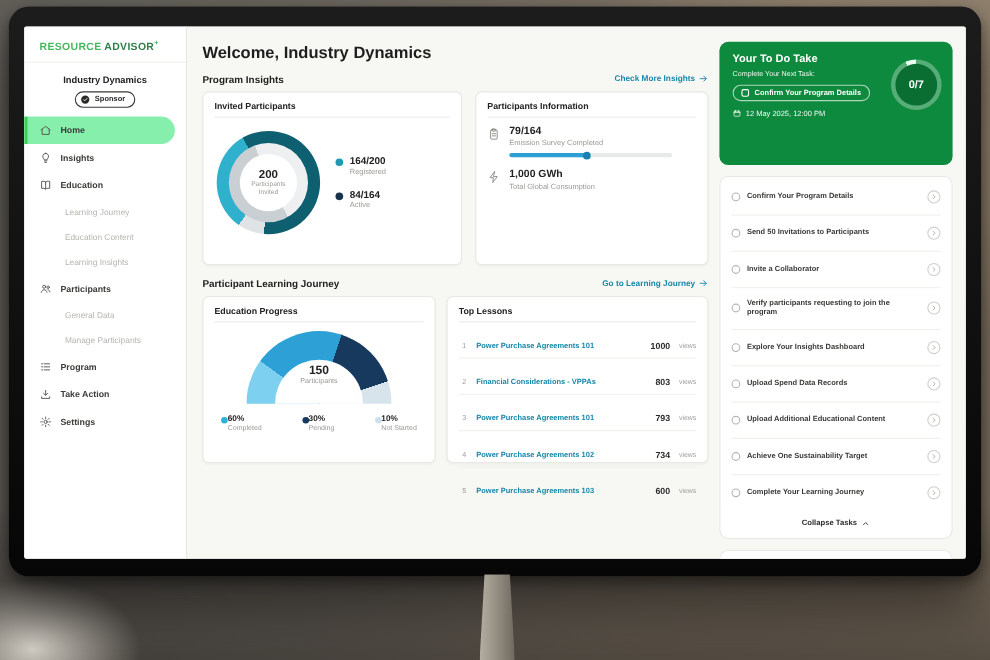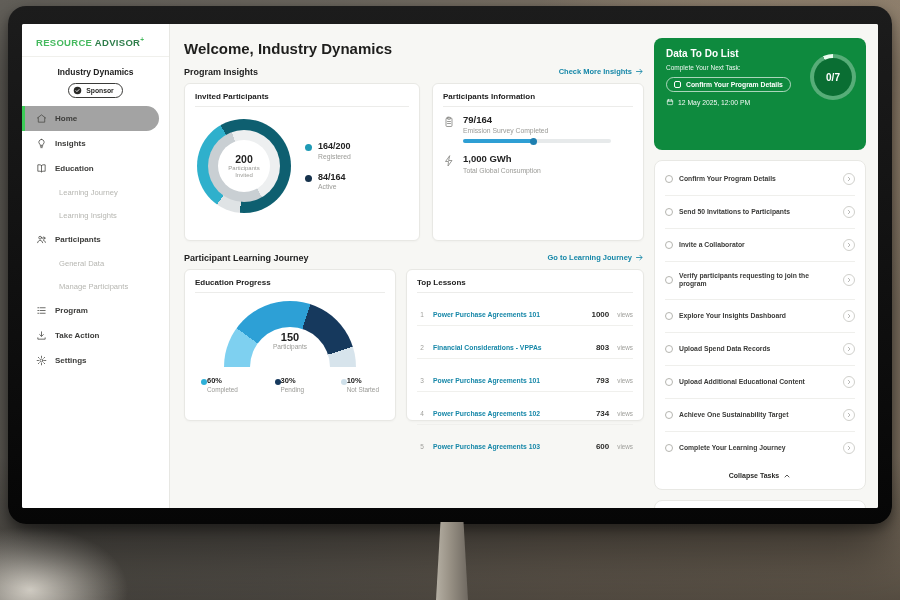--- a/index.html
+++ b/index.html
@@ -38,21 +38,21 @@
   .logo-b{ color:#2e7d4a; }
   .logo-b sup{ font-size:6.5px; color:#45b95e; }
   .org{ text-align:center; font-size:8.5px; font-weight:bold; color:#222; margin-top:10px; }
   .badge{ display:flex; width:fit-content; margin:6px auto 4px; align-items:center; gap:4px;
           border:1px solid #3a3a38; border-radius:9px; padding:2px 8px 2px 4px;
           font-size:6.8px; font-weight:600; color:#2a2a28;}
   .badge-ic{ width:9px; height:9px; }
   .nav{ margin-top:8px; }
   .nav-item{ display:flex; align-items:center; gap:8px; height:25px; padding-left:14px;
              margin-right:10px; font-size:8px; font-weight:600; color:#3c3c3a; cursor:default;}
-  .nav-item.active{ background:#a3a3a3; border-radius:0 13px 13px 0; box-shadow:inset 3px 0 0 #3dcd58; }
+  .nav-item.active{ background:#86efac; border-radius:0 13px 13px 0; box-shadow:inset 3px 0 0 #3dcd58; }
   .nav-item.sub{ padding-left:37px; height:23px; color:#b6b6b1; font-weight:500; font-size:7.6px; }
   .nico{ width:11px; height:11px; stroke:#4f4f4b; fill:none; stroke-width:1.8; stroke-linecap:round; stroke-linejoin:round; flex:none;}
   
   .main{ flex:1; background:#f7f7f4; padding:14px 12px 0 14px; display:flex; gap:10px; overflow:hidden; }
   .center-col{ flex:0 0 460px; width:460px; }
   .right-col{ flex:1; min-width:0; }
   h1{ font-size:15px; font-weight:700; color:#1e1e1c; margin:2px 0 10px; }
   .filters{ display:flex; align-items:center; gap:18px; margin-bottom:14px; }
   .f-label{ font-size:7.6px; color:#5c5c58; }
   .f-value{ display:flex; align-items:center; gap:4px; font-size:7.6px; font-weight:700; color:#222; cursor:pointer;}
@@ -186,20 +186,23 @@
           <svg class="nico" viewBox="0 0 24 24">
               <path d="M12 5.5C10.5 4 8 3.5 4 4v14c4-.5 6.5 0 8 1.5 1.5-1.5 4-2 8-1.5V4c-4-.5-6.5 0-8 1.5z"></path>
               <path d="M12 5.5V19"></path>
             </svg>
           <span>Education</span>
         </div>
         <div class="nav-item sub">
             <span>Learning Journey</span>
           </div>
         <div class="nav-item sub">
+            <span>Education Content</span>
+          </div>
+        <div class="nav-item sub">
             <span>Learning Insights</span>
           </div>
         <div class="nav-item">
           <svg class="nico" viewBox="0 0 24 24">
               <circle cx="9" cy="8" r="3"></circle>
               <path d="M3.5 19c.6-3 2.6-5 5.5-5s4.9 2 5.5 5"></path>
               <circle cx="17" cy="9" r="2.4"></circle>
               <path d="M16.5 14c2.2.3 3.6 1.9 4 4.3"></path>
             </svg>
           <span>Participants</span>
@@ -389,21 +392,21 @@
               <span class="l-title">Power Purchase Agreements 103</span>
               <span class="l-views">600</span>
               <span class="l-vlabel">views</span>
             </div>
           </div>
         </div>
       </div>
 
       <div class="right-col">
         <div class="green-card">
-          <div class="gc-title">Data To Do List</div>
+          <div class="gc-title">Your To Do Take</div>
           <div class="gc-sub">Complete Your Next Task:</div>
           <div class="gc-task">
             <span class="gc-check"></span>
             <span>Confirm Your Program Details</span>
           </div>
           <div class="gc-date">
             <svg class="cal" viewBox="0 0 24 24">
                 <rect x="4" y="6" width="16" height="14" rx="2"></rect>
                 <path d="M4 10h16M8 4v4M16 4v4"></path>
               </svg>

